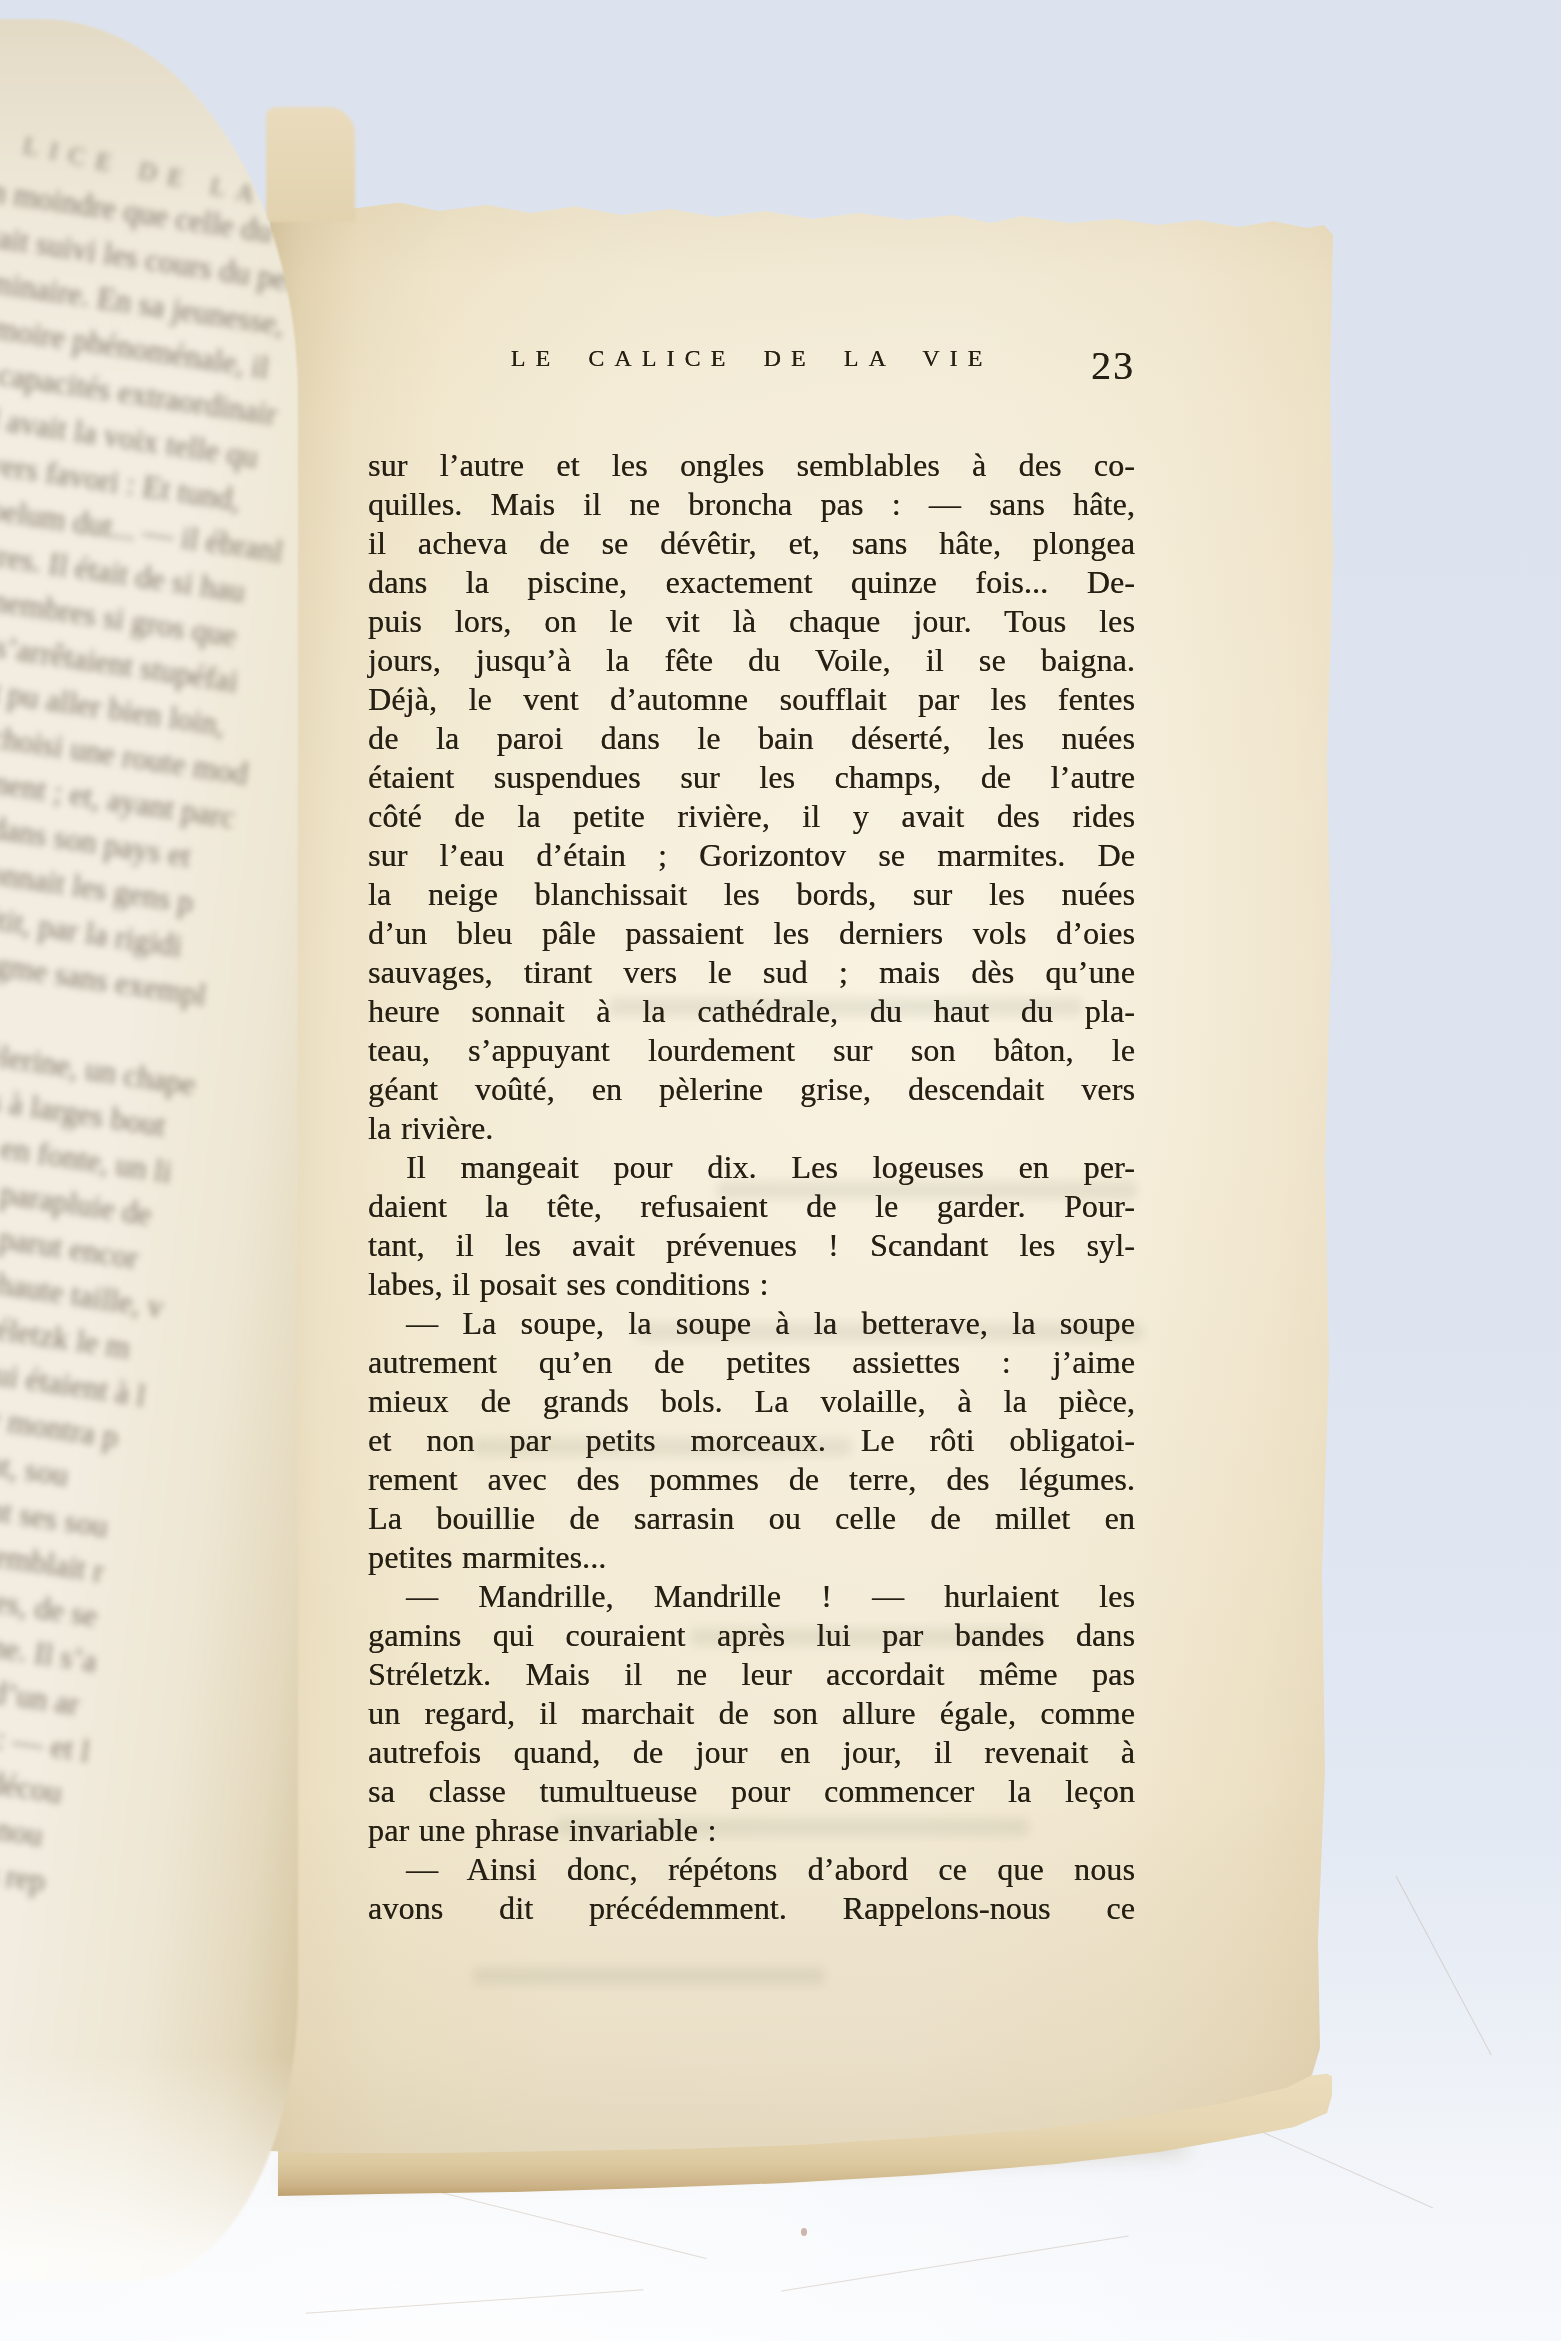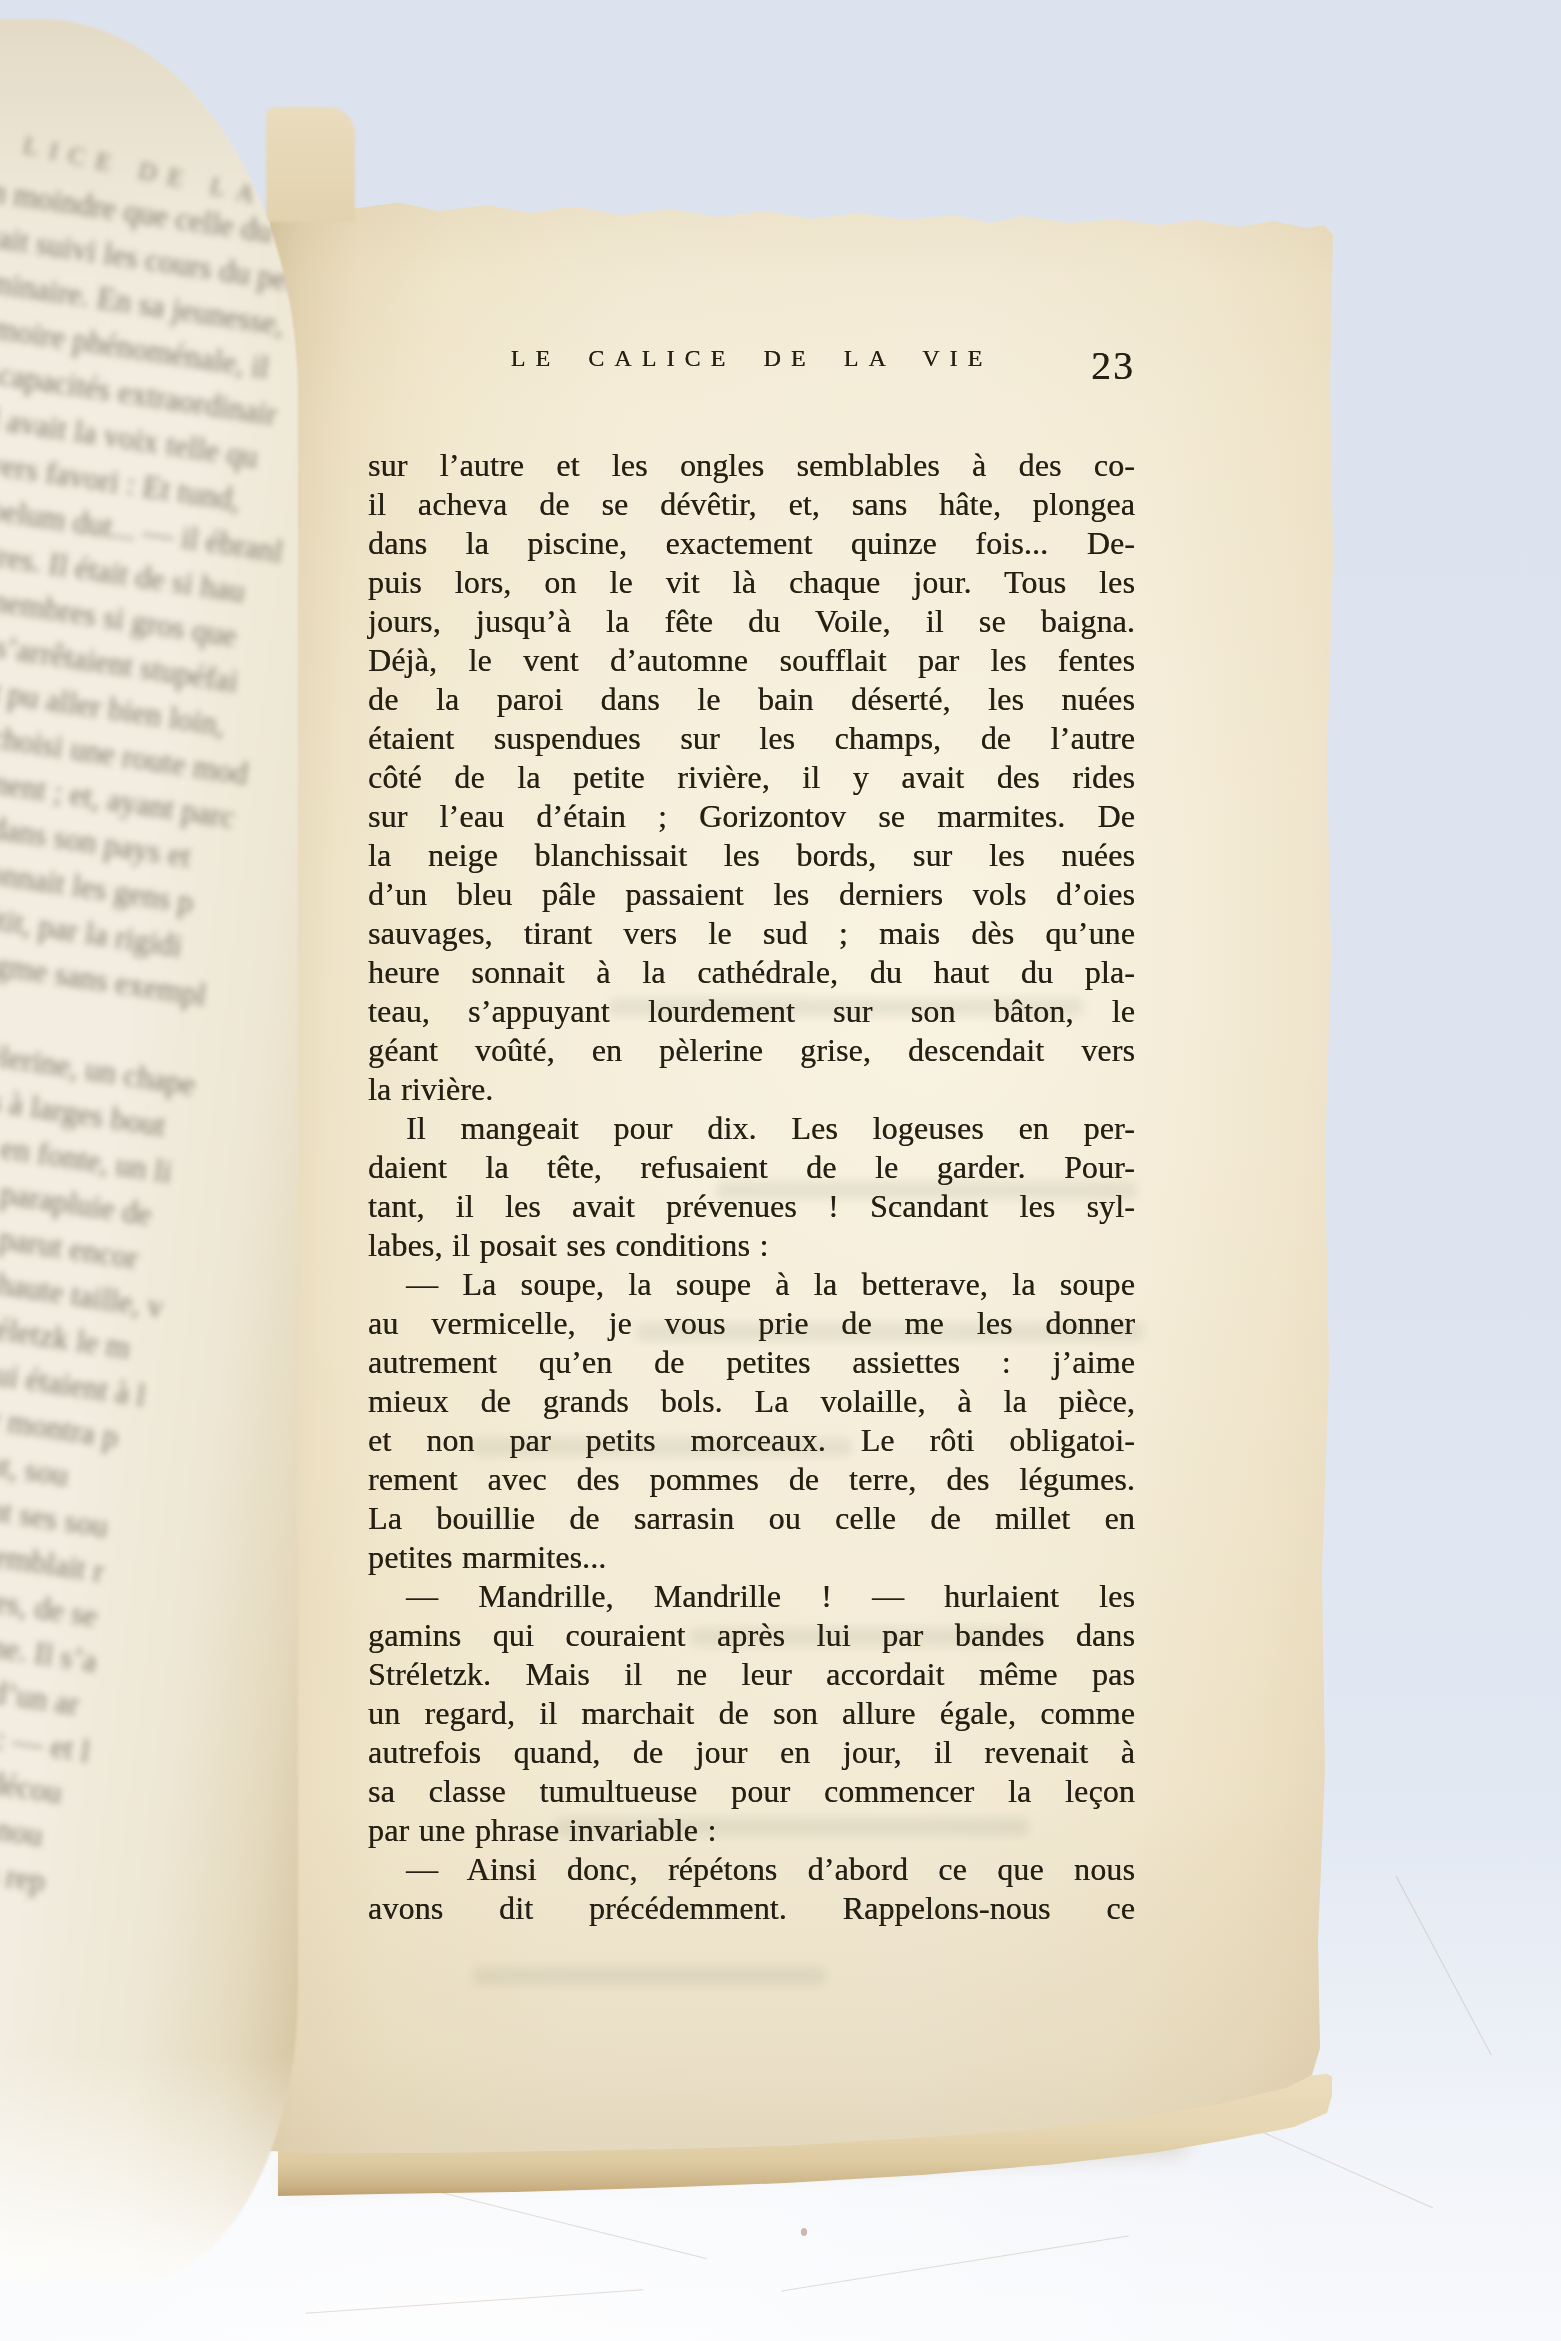--- a/index.html
+++ b/index.html
@@ -92,20 +92,21 @@
     <div class="ghost" style="left:447px;top:1003px;width:420px;height:17.6px;"></div>
     <div class="ghost" style="left:366px;top:1145px;width:508px;height:17.6px;"></div>
     <div class="ghost" style="left:203px;top:1260px;width:379px;height:17.6px;"></div>
     <div class="ghost" style="left:420px;top:1450px;width:352px;height:17.6px;"></div>
     <div class="ghost" style="left:285px;top:1640px;width:474px;height:17.6px;"></div>
     <div class="ghost" style="left:203px;top:1789px;width:352px;height:17.6px;"></div>
 
     <div class="page-body">
 
     <div class="line">sur l’autre et les ongles semblables à des co-</div>
+        <div class="line">quilles. Mais il ne broncha pas : — sans hâte,</div>
         <div class="line">il acheva de se dévêtir, et, sans hâte, plongea</div>
         <div class="line">dans la piscine, exactement quinze fois... De-</div>
         <div class="line">puis lors, on le vit là chaque jour. Tous les</div>
         <div class="line">jours, jusqu’à la fête du Voile, il se baigna.</div>
         <div class="line">Déjà, le vent d’automne soufflait par les fentes</div>
         <div class="line">de la paroi dans le bain déserté, les nuées</div>
         <div class="line">étaient suspendues sur les champs, de l’autre</div>
         <div class="line">côté de la petite rivière, il y avait des rides</div>
         <div class="line">sur l’eau d’étain ; Gorizontov se marmites. De</div>
         <div class="line">la neige blanchissait les bords, sur les nuées</div>
@@ -113,21 +114,20 @@
         <div class="line">sauvages, tirant vers le sud ; mais dès qu’une</div>
         <div class="line">heure sonnait à la cathédrale, du haut du pla-</div>
         <div class="line">teau, s’appuyant lourdement sur son bâton, le</div>
         <div class="line">géant voûté, en pèlerine grise, descendait vers</div>
         <div class="line no-just">la rivière.</div>
         <div class="line indent">Il mangeait pour dix. Les logeuses en per-</div>
         <div class="line">daient la tête, refusaient de le garder. Pour-</div>
         <div class="line">tant, il les avait prévenues ! Scandant les syl-</div>
         <div class="line no-just">labes, il posait ses conditions :</div>
         <div class="line indent">— La soupe, la soupe à la betterave, la soupe</div>
-        <div class="line">au vermicelle, je vous prie de me les donner</div>
         <div class="line">autrement qu’en de petites assiettes : j’aime</div>
         <div class="line">mieux de grands bols. La volaille, à la pièce,</div>
         <div class="line">et non par petits morceaux. Le rôti obligatoi-</div>
         <div class="line">rement avec des pommes de terre, des légumes.</div>
         <div class="line">La bouillie de sarrasin ou celle de millet en</div>
         <div class="line no-just">petites marmites...</div>
         <div class="line indent">— Mandrille, Mandrille ! — hurlaient les</div>
         <div class="line">gamins qui couraient après lui par bandes dans</div>
         <div class="line">Stréletzk. Mais il ne leur accordait même pas</div>
         <div class="line">un regard, il marchait de son allure égale, comme</div>

